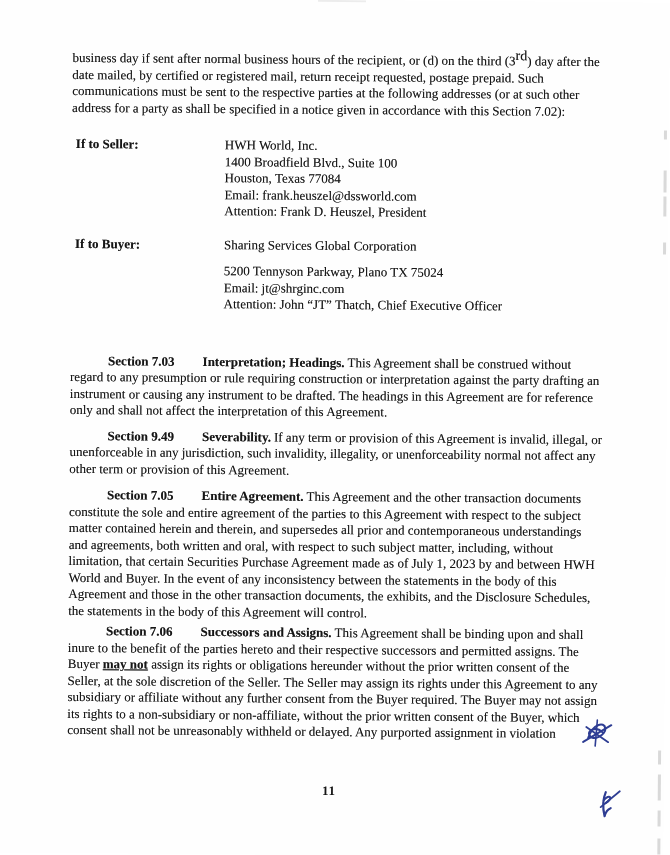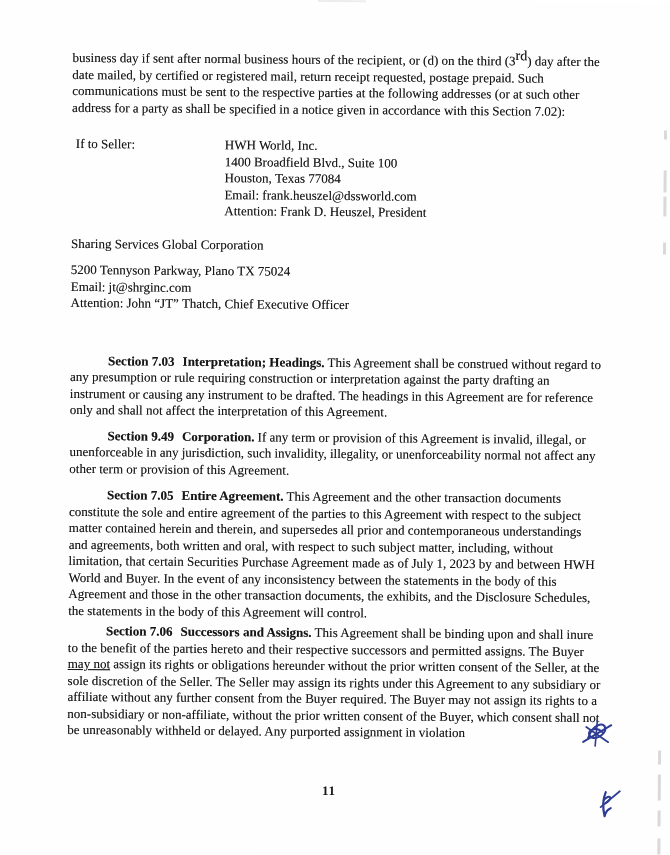--- a/index.html
+++ b/index.html
@@ -37,34 +37,34 @@
   }
   .notice {
     display: flex;
     align-items: flex-start;
   }
   .notice-seller { margin-top: 20px; }
   .notice-buyer { margin-top: 17px; }
   .notice-label {
     width: 149px;
     flex-shrink: 0;
-    font-weight: normal;
+    font-weight: bold;
     padding-left: 4px;
   }
   .notice-value { flex: 1; }
   .addr-gap { height: 10px; }
   .sec { text-indent: 38px; }
   .sec-703 { margin-top: 41px; }
   .sec-704 { margin-top: 9px; }
   .sec-705 { margin-top: 10px; }
   .sec-706 { margin-top: 4px; }
-  .sec-num { font-weight: bold; padding-right: 8px; }
+  .sec-num { font-weight: bold; padding-right: 28px; }
   .sec-title { font-weight: bold; }
   .sec-body { margin-left: 3px; }
-  .u { text-decoration: underline; }
+  .u { text-decoration: underline; font-weight: bold; }
   .pagenum {
     position: absolute;
     top: 783px;
     left: 0;
     width: 670px;
     text-align: center;
     font-size: 13px;
     font-weight: bold;
     letter-spacing: 0.5px;
   }
@@ -99,32 +99,33 @@
       <div class="notice-value">
         <div>HWH World, Inc.</div>
         <div>1400 Broadfield Blvd., Suite 100</div>
         <div>Houston, Texas 77084</div>
         <div>Email: frank.heuszel@dssworld.com</div>
         <div>Attention: Frank D. Heuszel, President</div>
       </div>
     </div>
 
     <div class="notice notice-buyer">
+      <div class="notice-label">If to Buyer:</div>
       <div class="notice-value">
         <div>Sharing Services Global Corporation</div>
         <div class="addr-gap"></div>
         <div>5200 Tennyson Parkway, Plano TX 75024</div>
         <div>Email: jt@shrginc.com</div>
         <div>Attention: John “JT” Thatch, Chief Executive Officer</div>
       </div>
     </div>
 
     <p class="sec sec-703"><span class="sec-num">Section 7.03</span><span class="sec-title">Interpretation; Headings.</span><span class="sec-body">This Agreement shall be construed without regard to any presumption or rule requiring construction or interpretation against the party drafting an instrument or causing any instrument to be drafted. The headings in this Agreement are for reference only and shall not affect the interpretation of this Agreement.</span></p>
 
-    <p class="sec sec-704"><span class="sec-num">Section 9.49</span><span class="sec-title">Corporation.</span><span class="sec-body">If any term or provision of this Agreement is invalid, illegal, or unenforceable in any jurisdiction, such invalidity, illegality, or unenforceability normal not affect any other term or provision of this Agreement.</span></p>
+    <p class="sec sec-704"><span class="sec-num">Section 9.49</span><span class="sec-title">Severability.</span><span class="sec-body">If any term or provision of this Agreement is invalid, illegal, or unenforceable in any jurisdiction, such invalidity, illegality, or unenforceability normal not affect any other term or provision of this Agreement.</span></p>
 
     <p class="sec sec-705"><span class="sec-num">Section 7.05</span><span class="sec-title">Entire Agreement.</span><span class="sec-body">This Agreement and the other transaction documents constitute the sole and entire agreement of the parties to this Agreement with respect to the subject matter contained herein and therein, and supersedes all prior and contemporaneous understandings and agreements, both written and oral, with respect to such subject matter, including, without limitation, that certain Securities Purchase Agreement made as of July 1, 2023 by and between HWH World and Buyer. In the event of any inconsistency between the statements in the body of this Agreement and those in the other transaction documents, the exhibits, and the Disclosure Schedules, the statements in the body of this Agreement will control.</span></p>
 
     <p class="sec sec-706"><span class="sec-num">Section 7.06</span><span class="sec-title">Successors and Assigns.</span><span class="sec-body">This Agreement shall be binding upon and shall inure to the benefit of the parties hereto and their respective successors and permitted assigns. The Buyer </span><span class="u">may not</span><span> assign its rights or obligations hereunder without the prior written consent of the Seller, at the sole discretion of the Seller.  The Seller may assign its rights under this Agreement to any subsidiary or affiliate without any further consent from the Buyer required.  The Buyer may not assign its rights to a non-subsidiary or non-affiliate, without the prior written consent of the Buyer, which consent shall not be unreasonably withheld or delayed. Any purported assignment in violation</span></p>
 
   </div>
 
   <div class="pagenum">11</div>
 
   <svg class="ink" style="left:586px; top:714px;" width="38" height="38" viewBox="0 0 38 38">

